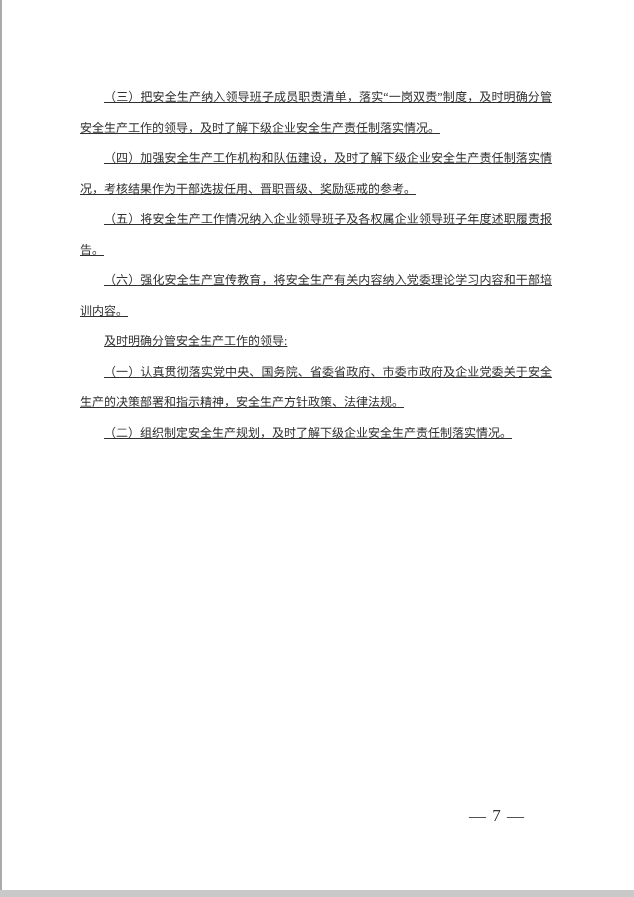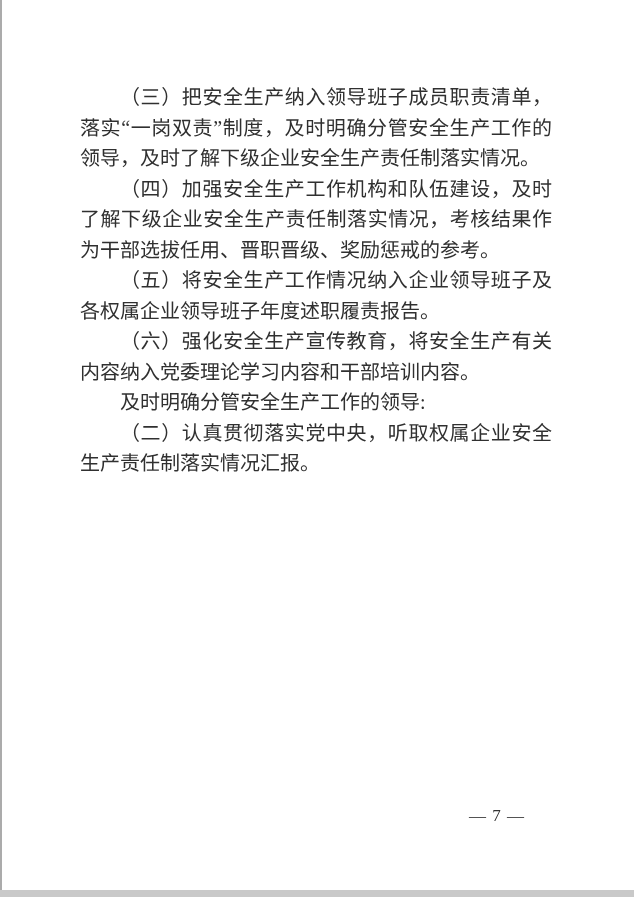--- a/index.html
+++ b/index.html
@@ -29,24 +29,25 @@
     bottom: 0;
     width: 100%;
     height: 7px;
     background: #c9c9c9;
   }
   .content {
     position: absolute;
     left: 80px;
     top: 82px;
     width: 472px;
-    font-size: 20px;
+    font-size: 12px;
     line-height: 30.5px;
     color: #303030;
     text-align: justify;
+    text-decoration: underline;
   }
   .para {
     margin: 0;
     padding: 0;
     text-indent: 2em;
     word-break: break-all;
   }
   .page-number {
     position: absolute;
     left: 437px;
@@ -62,17 +63,18 @@
 <body>
 
 <div class="page" style="background: rgb(255, 255, 255);">
   <div class="left-edge" style="background: rgb(171, 171, 171);"></div>
   <div class="content" style="color: rgb(48, 48, 48);">
       <p class="para">（三）把安全生产纳入领导班子成员职责清单，落实“一岗双责”制度，及时明确分管安全生产工作的领导，及时了解下级企业安全生产责任制落实情况。</p>
       <p class="para">（四）加强安全生产工作机构和队伍建设，及时了解下级企业安全生产责任制落实情况，考核结果作为干部选拔任用、晋职晋级、奖励惩戒的参考。</p>
       <p class="para">（五）将安全生产工作情况纳入企业领导班子及各权属企业领导班子年度述职履责报告。</p>
       <p class="para">（六）强化安全生产宣传教育，将安全生产有关内容纳入党委理论学习内容和干部培训内容。</p>
       <p class="para">及时明确分管安全生产工作的领导:</p>
-      <p class="para">（二）认真贯彻落实党中央，听取权属企业安全生产责任制落实情况汇报。</p>
+      <p class="para">（一）认真贯彻落实党中央、国务院、省委省政府、市委市政府及企业党委关于安全生产的决策部署和指示精神，安全生产方针政策、法律法规。</p>
+      <p class="para">（二）组织制定安全生产规划，及时了解下级企业安全生产责任制落实情况。</p>
     </div>
   <div class="page-number">— 7 —</div>
   <div class="bottom-edge" style="background: rgb(201, 201, 201);"></div>
 </div>
 
 </body></html>

